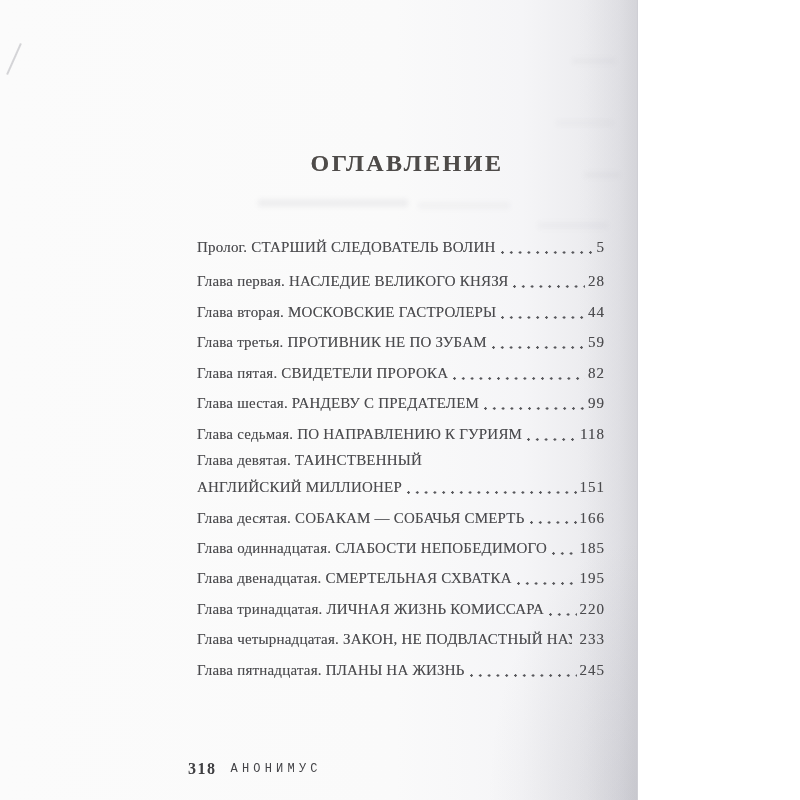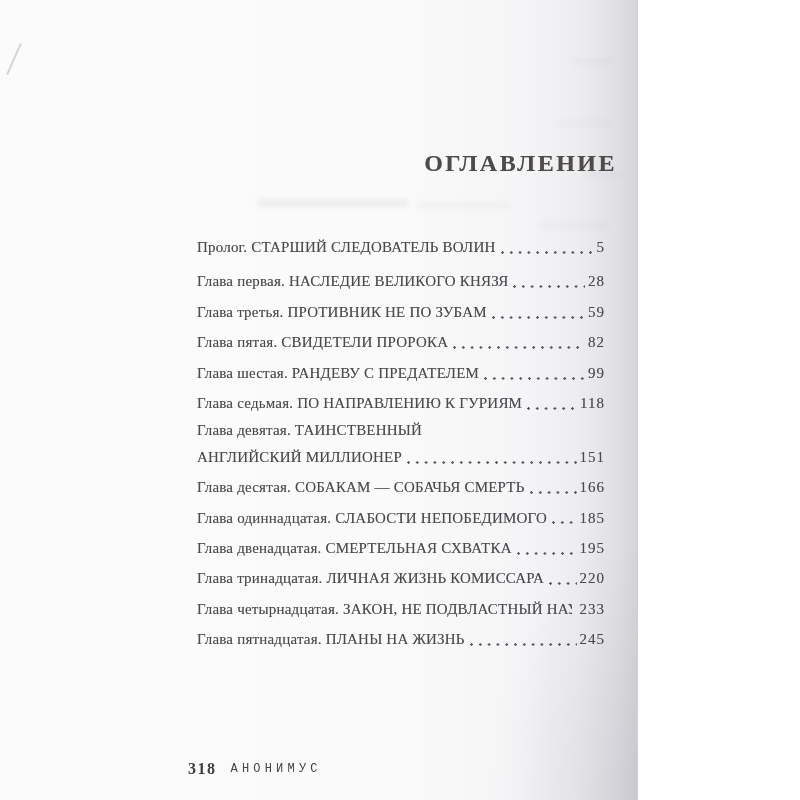--- a/index.html
+++ b/index.html
@@ -36,21 +36,21 @@
   }
   .scratch{
     position:absolute;left:13px;top:42px;width:2px;height:34px;
     background:rgba(140,140,150,0.35);transform:rotate(24deg);
     filter:blur(0.7px);pointer-events:none;
   }
 
   
   .title{
     position:absolute;left:197px;top:150px;width:420px;
-    text-align:right;
+    text-align:center;
     font-size:24px;font-weight:600;letter-spacing:2.5px;
     color:#4e4b49;
     text-shadow:0 0 0.6px rgba(78,75,73,0.55);
   }
 
   
   .entries{
     position:absolute;left:197px;top:232px;width:408px;
     color:#4b4b4e;
     text-shadow:0 0 0.5px rgba(75,75,80,0.45);
@@ -110,20 +110,25 @@
       <span class="leader"></span>
       <span class="num">5</span>
     </div>
 
     <div class="row">
       <span class="label">Глава первая. НАСЛЕДИЕ ВЕЛИКОГО КНЯЗЯ</span>
       <span class="leader"></span>
       <span class="num">28</span>
     </div>
 
+    <div class="row">
+      <span class="label">Глава вторая. МОСКОВСКИЕ ГАСТРОЛЕРЫ</span>
+      <span class="leader"></span>
+      <span class="num">44</span>
+    </div>
 
     <div class="row">
       <span class="label">Глава третья. ПРОТИВНИК НЕ ПО ЗУБАМ</span>
       <span class="leader"></span>
       <span class="num">59</span>
     </div>
 
 
     <div class="row">
       <span class="label">Глава пятая. СВИДЕТЕЛИ ПРОРОКА</span>

